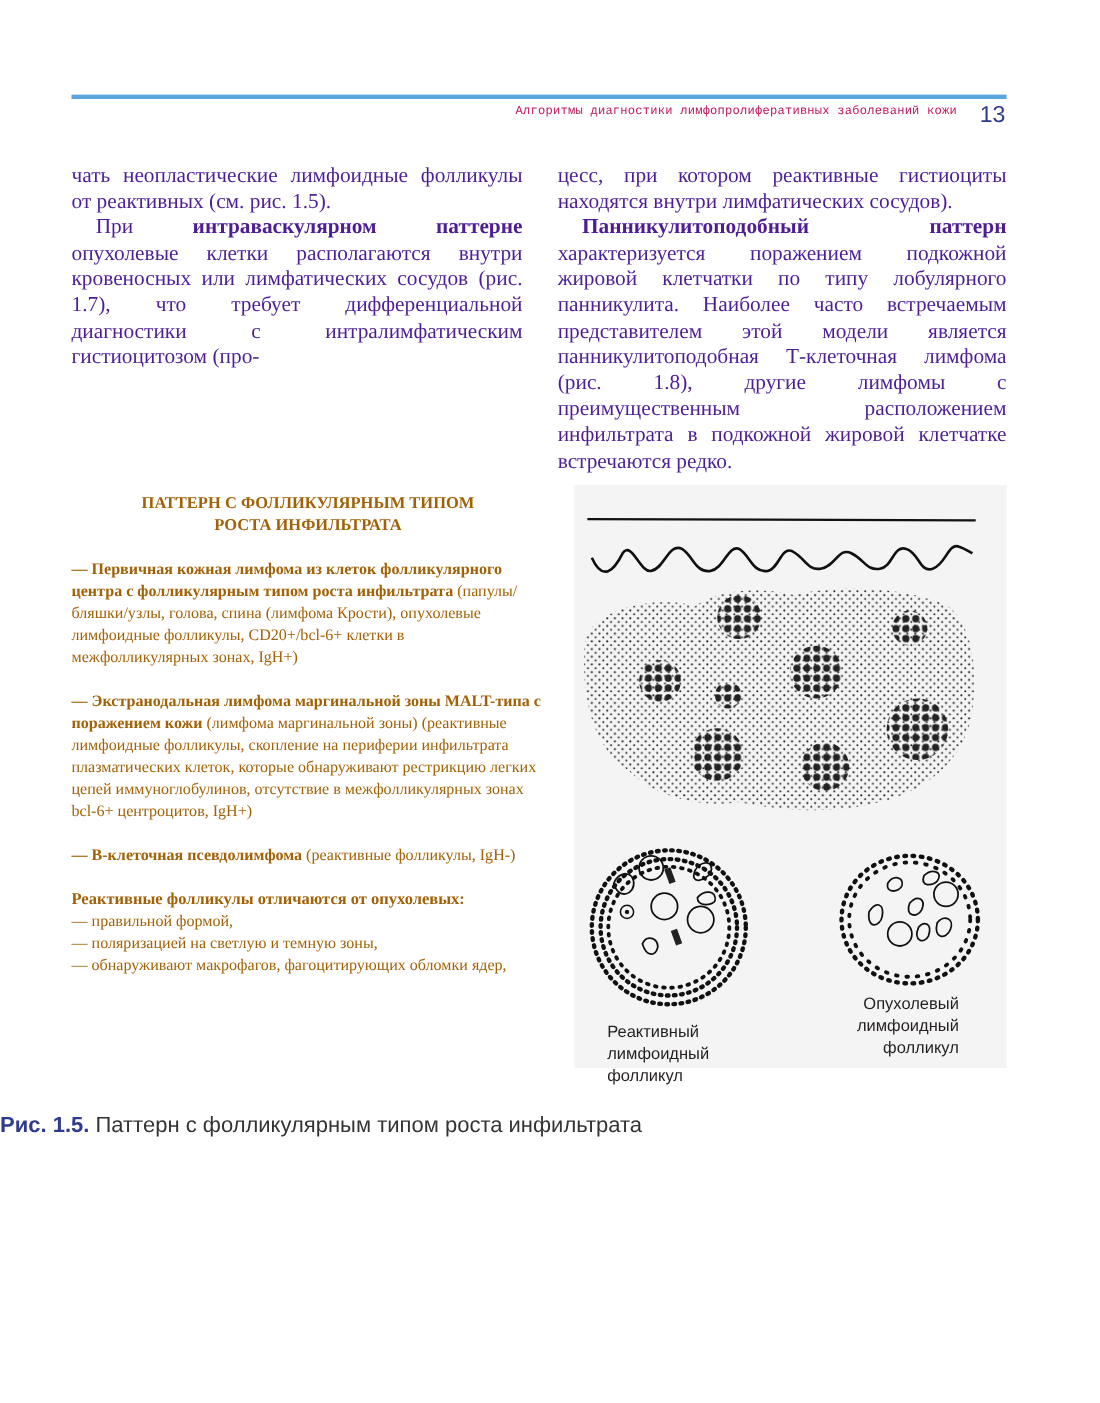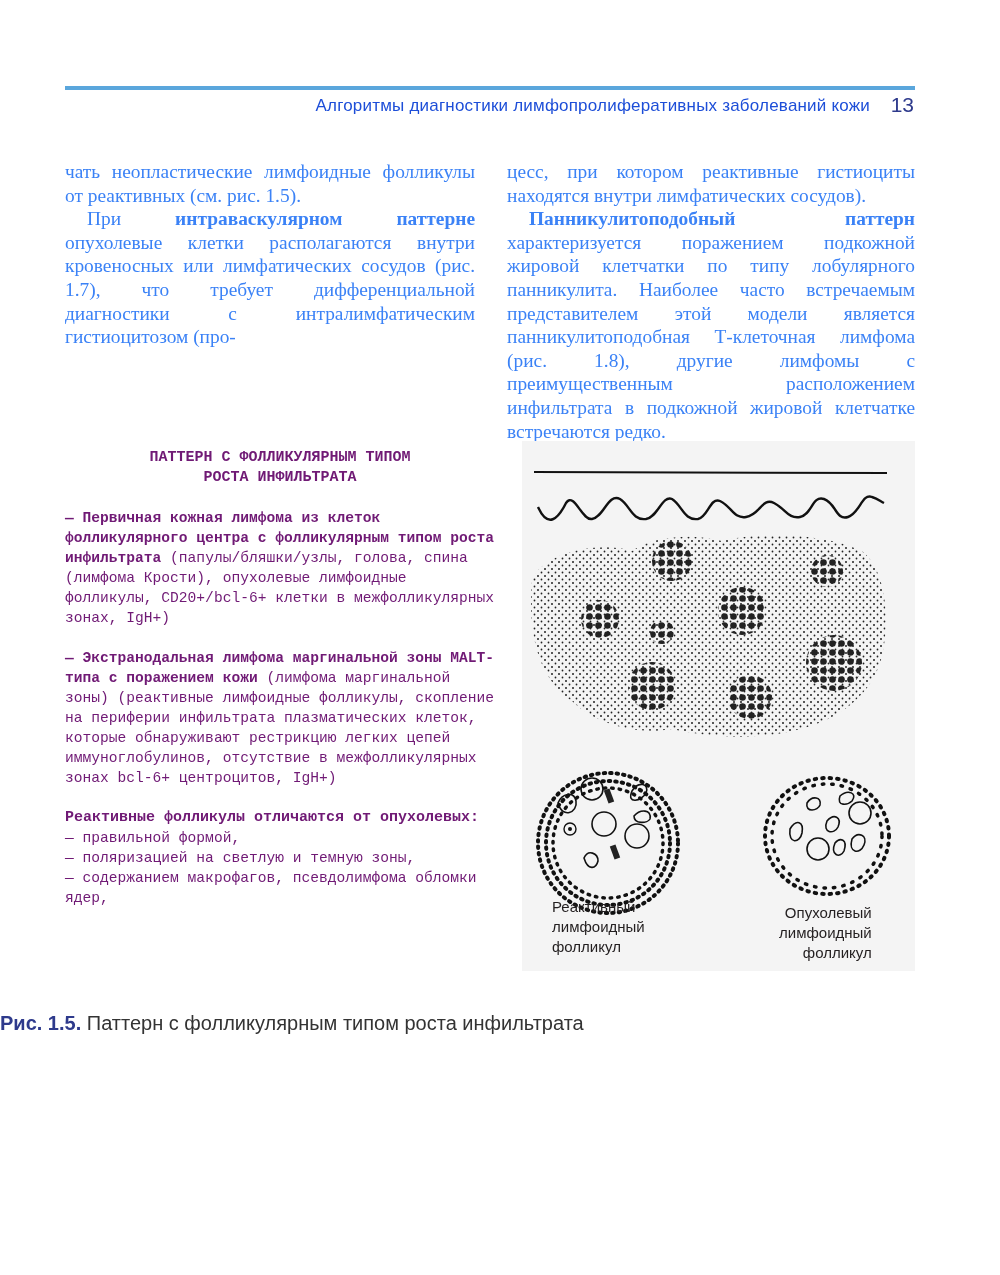--- a/index.html
+++ b/index.html
@@ -1,26 +1,26 @@
 <!DOCTYPE html>
 <html><head>
 <meta charset="utf-8">
 <style>
   html, body { margin: 0; padding: 0; background: #ffffff; }
   body { width: 1000px; height: 1275px; position: relative; overflow: hidden; color: #231f20; }
   .rule { position: absolute; left: 65px; top: 86px; width: 850px; height: 4px; background: #5aa6dc; }
-  .running-head { position: absolute; right: 130px; top: 96px; font-family: Liberation Sans, sans-serif; font-size: 17px; color: #1d4ed8; letter-spacing: 0.2px; }
+  .running-head { position: absolute; right: 130px; top: 96px; font-family: Liberation Mono, monospace; font-size: 11px; color: #be185d; letter-spacing: 0.2px; }
   .page-num { position: absolute; right: 86px; top: 93px; font-family: "Liberation Sans", sans-serif; font-weight: normal; font-size: 21px; color: #2e3a8c; }
-  .col { position: absolute; top: 160px; font-family: "Liberation Serif", serif; font-size: 19.4px; line-height: 23.6px; text-align: justify; color: #3b82f6; }
+  .col { position: absolute; top: 148px; font-family: "Liberation Serif", serif; font-size: 19.4px; line-height: 23.6px; text-align: justify; color: #4c1d95; }
   .col.left { left: 65px; width: 410px; }
   .col.right { left: 507px; width: 408px; }
   .col p { margin: 0; }
   .col p.indent { text-indent: 22px; }
   .col b { font-weight: bold; }
-  .box { position: absolute; left: 65px; top: 448px; width: 430px; font-family: Liberation Mono, monospace; font-size: 14.6px; line-height: 20px; color: #701a75; }
+  .box { position: absolute; left: 65px; top: 448px; width: 430px; font-family: Liberation Serif, serif; font-size: 14.6px; line-height: 20px; color: #a16207; }
   .box-title { text-align: center; font-weight: bold; font-size: 15px; line-height: 20px; margin-bottom: 20px; }
   .box-item { margin-bottom: 20px; }
   .box-item b { font-weight: bold; }
   .box-list-title { font-weight: bold; font-size: 15px; }
   .box-list div { margin: 0; }
   .figure { position: absolute; left: 522px; top: 441px; width: 393px; height: 530px; background: #f4f4f4; }
   .figure svg { position: absolute; left: 0; top: 0; }
   .fig-label { position: absolute; font-family: "Liberation Sans", sans-serif; font-size: 15px; line-height: 20px; color: #231f20; }
   .caption { position: absolute; left: 0; width: 903px; top: 1012px; text-align: left; font-family: "Liberation Sans", sans-serif; font-size: 20px; color: #333; }
   .caption .cap-num { color: #2e3a8c; font-weight: bold; }
@@ -42,25 +42,26 @@
   <p class="indent"><b>Панникулитоподобный паттерн</b><span> характеризуется поражением подкожной жировой клетчатки по типу лобулярного панникулита. Наиболее часто встречаемым представителем этой модели является панникулитоподобная Т-клеточная лимфома (рис. 1.8), другие лимфомы с преимущественным расположением инфильтрата в подкожной жировой клетчатке встречаются редко.</span></p>
 </div>
 
 <div class="box">
   <div class="box-title">
     <div>ПАТТЕРН С ФОЛЛИКУЛЯРНЫМ ТИПОМ</div>
     <div>РОСТА ИНФИЛЬТРАТА</div>
   </div>
   <div class="box-item"><b>— Первичная кожная лимфома из клеток фолликулярного центра с фолликулярным типом роста инфильтрата</b><span> (папулы/бляшки/узлы, голова, спина (лимфома Крости), опухолевые лимфоидные фолликулы, CD20+/bcl-6+ клетки в межфолликулярных зонах, IgH+)</span></div>
   <div class="box-item"><b>— Экстранодальная лимфома маргинальной зоны MALT-типа с поражением кожи</b><span> (лимфома маргинальной зоны) (реактивные лимфоидные фолликулы, скопление на периферии инфильтрата плазматических клеток, которые обнаруживают рестрикцию легких цепей иммуноглобулинов, отсутствие в межфолликулярных зонах bcl-6+ центроцитов, IgH+)</span></div>
+  <div class="box-item"><b>— B-клеточная псевдолимфома</b><span> (реактивные фолликулы, IgH-)</span></div>
   <div class="box-list">
     <div class="box-list-title">Реактивные фолликулы отличаются от опухолевых:</div>
     <div>— правильной формой,</div>
     <div>— поляризацией на светлую и темную зоны,</div>
-    <div>— содержанием макрофагов, псевдолимфома обломки ядер,</div>
+    <div>— обнаруживают макрофагов, фагоцитирующих обломки ядер,</div>
   </div>
 </div>
 
 <div class="figure">
   <svg width="393" height="530" viewBox="0 0 393 530">
 
     <line x1="12" y1="31" x2="365" y2="32" stroke="#111" stroke-width="2"></line>
 
     <path d="M16 66 C 26 88, 36 78, 44 62 C 52 50, 60 80, 70 78 C 82 76, 86 52, 98 58 C 108 64, 110 80, 124 78 C 136 76, 140 54, 150 58 C 160 64, 162 80, 176 78 C 186 76, 188 56, 198 60 C 210 66, 212 78, 224 76 C 238 74, 240 56, 252 62 C 264 68, 266 78, 278 76 C 290 74, 290 54, 302 58 C 314 62, 314 80, 326 76 C 338 72, 340 52, 350 56 C 356 58, 358 60, 362 62" fill="none" stroke="#111" stroke-width="2.4"></path>
 
@@ -107,21 +108,21 @@
       <circle cx="338" cy="372" r="11" fill="none" stroke="#111" stroke-width="1.6"></circle>
       <circle cx="296" cy="408" r="11" fill="none" stroke="#111" stroke-width="1.6"></circle>
       <path d="M285 362 C 290 354, 300 356, 298 364 C 296 370, 283 372, 285 362 Z" fill="none" stroke="#111" stroke-width="1.6"></path>
       <path d="M318 355 C 326 348, 336 352, 330 360 C 326 364, 314 366, 318 355 Z" fill="none" stroke="#111" stroke-width="1.6"></path>
       <path d="M305 380 C 312 372, 320 376, 316 386 C 312 394, 300 392, 305 380 Z" fill="none" stroke="#111" stroke-width="1.6"></path>
       <path d="M268 388 C 274 378, 282 380, 280 392 C 278 402, 266 404, 268 388 Z" fill="none" stroke="#111" stroke-width="1.6"></path>
       <path d="M330 398 C 336 390, 346 394, 342 404 C 338 414, 326 412, 330 398 Z" fill="none" stroke="#111" stroke-width="1.6"></path>
       <path d="M313 402 C 318 396, 326 398, 322 410 C 318 418, 308 414, 313 402 Z" fill="none" stroke="#111" stroke-width="1.6"></path>
     </g>
   </svg>
-  <div class="fig-label" style="left:30px; top:456px;">
+  <div class="fig-label" style="left:30px; top:488px;">
     <div>Реактивный</div>
     <div>лимфоидный</div>
     <div>фолликул</div>
   </div>
   <div class="fig-label" style="left:257px; top:462px;text-align:right;">
     <div>Опухолевый</div>
     <div>лимфоидный</div>
     <div>фолликул</div>
   </div>
 </div>

